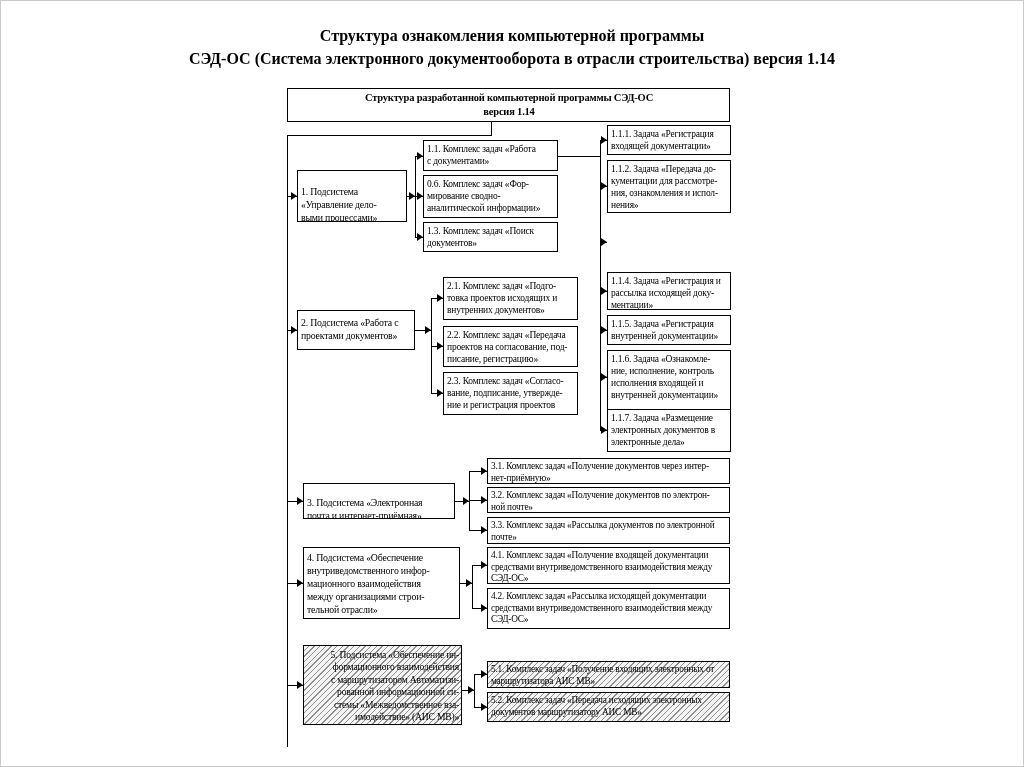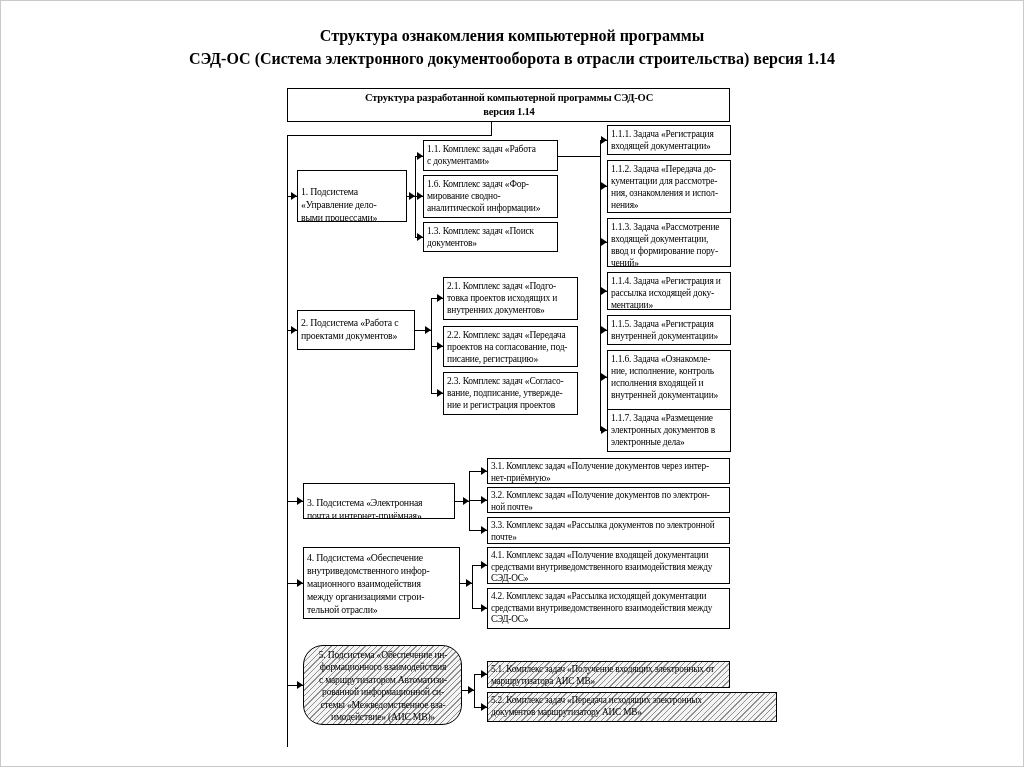--- a/index.html
+++ b/index.html
@@ -14,21 +14,21 @@
   }
   .box{
     position:absolute;border:1px solid #000;background:#fff;color:#000;
     font-size:9.5px;line-height:12px;letter-spacing:-0.2px;
     padding:2px 2px 0 3px;white-space:pre;overflow:hidden;box-sizing:border-box;
     text-align:left;
   }
   .rootbox{font-weight:bold;text-align:center;font-size:10.5px;line-height:14px;padding-top:2px;}
   .sub{font-size:9.8px;line-height:13px;}
   .wide{font-size:9.3px;line-height:11.5px;}
-  .s5box{font-size:9.6px;line-height:12.4px;text-align:center;border-radius:20px;}
+  .s5box{font-size:9.6px;line-height:12.4px;text-align:right;}
   .hatch{
     background-color:#f4f4f4;
     background-image:repeating-linear-gradient(135deg,rgba(0,0,0,0) 0px,rgba(0,0,0,0) 3px,#8f8f8f 3px,#8f8f8f 4px);
   }
   .hl{position:absolute;height:1px;background:#000;}
   .vl{position:absolute;width:1px;background:#000;}
   .ar{
     position:absolute;width:0;height:0;
     border-top:4px solid transparent;border-bottom:4px solid transparent;
     border-left:6px solid #000;
@@ -62,21 +62,21 @@
 тельной отрасли»</div>
   <div class="box s5box hatch" style="left:303px;top:645px;width:159px;height:80px;padding-top:3px">5. Подсистема «Обеспечение ин-
 формационного взаимодействия
 с маршрутизатором Автоматизи-
 рованной информационной си-
 стемы «Межведомственное вза-
 имодействие» (АИС МВ)»</div>
 
   <div class="box" style="left:423px;top:140px;width:135px;height:31px">1.1. Комплекс задач «Работа
 с документами»</div>
-  <div class="box" style="left:423px;top:175px;width:135px;height:43px">1.6. Комплекс задач «Фор-
+  <div class="box" style="left:423px;top:175px;width:135px;height:43px">0.6. Комплекс задач «Фор-
 мирование сводно-
 аналитической информации»</div>
   <div class="box" style="left:423px;top:222px;width:135px;height:30px">1.3. Комплекс задач «Поиск
 документов»</div>
 
   <div class="box" style="left:443px;top:277px;width:135px;height:43px">2.1. Комплекс задач «Подго-
 товка проектов исходящих и
 внутренних документов»</div>
   <div class="box" style="left:443px;top:326px;width:135px;height:41px">2.2. Комплекс задач «Передача
 проектов на согласование, под-
@@ -94,33 +94,29 @@
 
   <div class="box wide" style="left:487px;top:547px;width:243px;height:37px">4.1. Комплекс задач «Получение входящей документации
 средствами внутриведомственного взаимодействия между
 СЭД-ОС»</div>
   <div class="box wide" style="left:487px;top:588px;width:243px;height:41px">4.2. Комплекс задач «Рассылка исходящей документации
 средствами внутриведомственного взаимодействия между
 СЭД-ОС»</div>
 
   <div class="box wide hatch" style="left:487px;top:661px;width:243px;height:27px">5.1. Комплекс задач «Получение входящих электронных от
 маршрутизатора АИС МВ»</div>
-  <div class="box wide hatch" style="left:487px;top:692px;width:290px;height:30px">5.2. Комплекс задач «Передача исходящих электронных
+  <div class="box wide hatch" style="left:487px;top:692px;width:243px;height:30px">5.2. Комплекс задач «Передача исходящих электронных
 документов маршрутизатору АИС МВ»</div>
 
   <div class="box" style="left:607px;top:125px;width:124px;height:30px">1.1.1. Задача «Регистрация
 входящей документации»</div>
   <div class="box" style="left:607px;top:160px;width:124px;height:53px">1.1.2. Задача «Передача до-
 кументации для рассмотре-
 ния, ознакомления и испол-
 нения»</div>
-  <div class="box" style="left:607px;top:218px;width:124px;height:49px">1.1.3. Задача «Рассмотрение
-входящей документации,
-ввод и формирование пору-
-чений»</div>
   <div class="box" style="left:607px;top:272px;width:124px;height:38px">1.1.4. Задача «Регистрация и
 рассылка исходящей доку-
 ментации»</div>
   <div class="box" style="left:607px;top:315px;width:124px;height:30px">1.1.5. Задача «Регистрация
 внутренней документации»</div>
   <div class="box" style="left:607px;top:350px;width:124px;height:69px">1.1.6. Задача «Ознакомле-
 ние, исполнение, контроль
 исполнения входящей и
 внутренней документации»</div>
   <div class="box" style="left:607px;top:409px;width:124px;height:43px">1.1.7. Задача «Размещение

